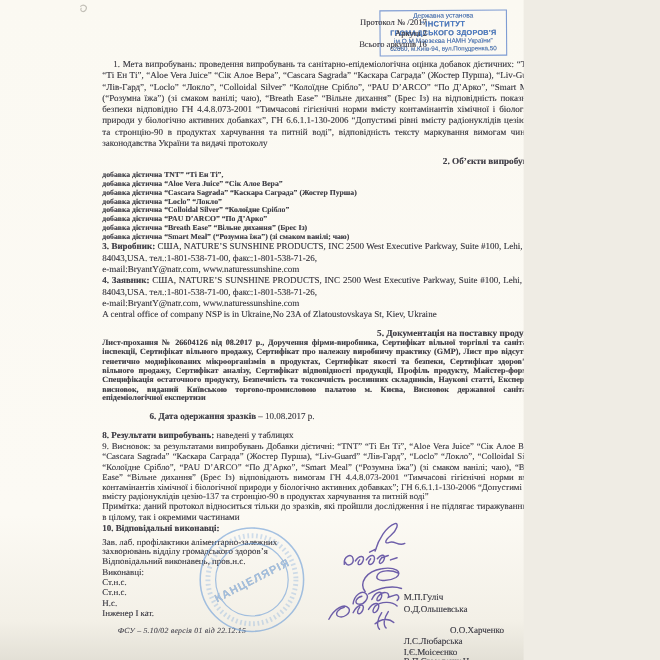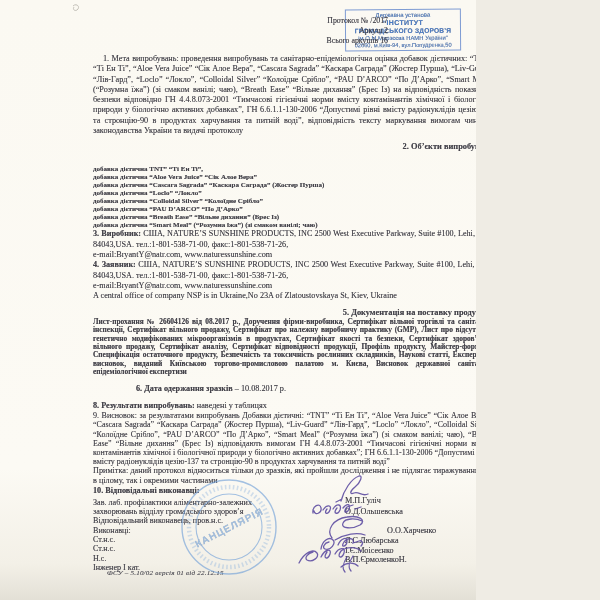--- a/index.html
+++ b/index.html
@@ -35,41 +35,41 @@
 
   
   .doc{
     position:absolute;left:93px;top:54px;width:400px;
     font-size:8.2px;line-height:10.3px;text-align:justify;
   }
   .doc p{margin:0;}
   .p1{text-indent:10px;}
   b,.b{font-weight:bold;}
   .s2-title{margin-top:6px;font-size:8.4px;font-weight:bold;text-align:right;}
-  .obj-list{margin-top:12px;}
+  .obj-list{margin-top:2px;}
   .obj-line{font-size:7px;line-height:8.1px;font-weight:bold;text-align:left;white-space:nowrap;}
   .s3{margin-top:7px;}
   .plain-line{text-align:left;}
   .s5-title{margin-top:6px;font-size:8.4px;font-weight:bold;text-align:right;}
   .s5-text{font-size:7.4px;line-height:8.4px;font-weight:bold;text-align:justify;}
   .s6{margin-top:7px;margin-left:43px;}
   .s8{margin-top:7px;}
   .s9{font-size:8px;line-height:9.2px;}
   .note{margin-top:1px;line-height:9.4px;}
   .s10-title{font-weight:bold;text-align:left;line-height:9.5px;margin-top:1px;}
   .roles{margin-top:2px;text-align:left;}
   .role-line{font-size:8.1px;line-height:9.3px;}
   .footer-code{
     position:absolute;left:107px;top:569px;
     font-size:7.1px;font-style:italic;color:#55545c;letter-spacing:.2px;
   }
 
   
   .names{position:absolute;left:0;top:0;width:600px;height:600px;pointer-events:none;}
-  .name{position:absolute;left:345px;font-size:8.2px;white-space:nowrap;}
+  .name{position:absolute;left:367px;font-size:8.2px;white-space:nowrap;margin-top:42px;}
   .name.n0{top:496px;} .name.n1{top:507px;} .name.n2{top:526px;padding-left:42px;}
   .name.n3{top:536px;} .name.n4{top:546px;} .name.n5{top:555px;}
 
   .overlay{position:absolute;left:0;top:0;pointer-events:none;}
 </style>
 </head>
 <body>
 
 <div class="page ink">
 

